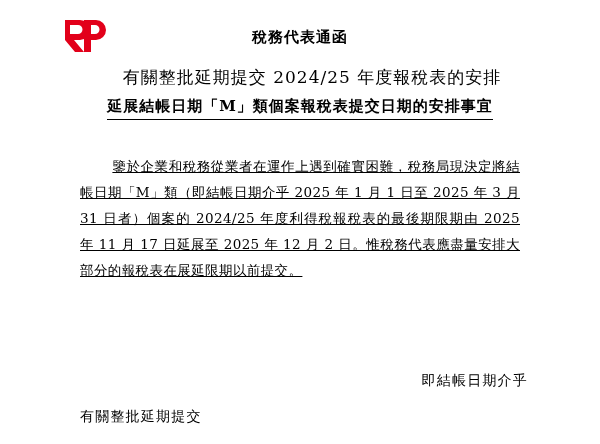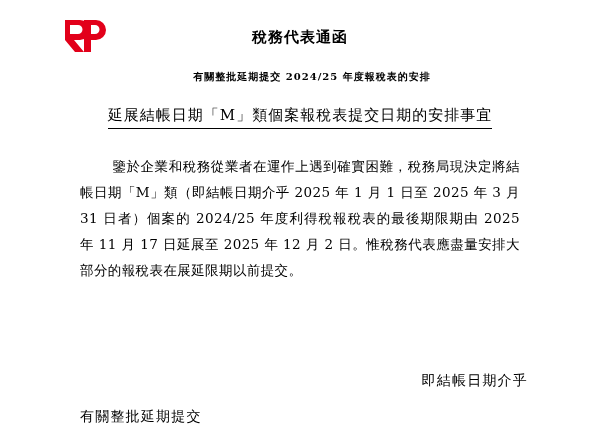--- a/index.html
+++ b/index.html
@@ -40,49 +40,50 @@
     text-align: center;
   }
   .title-main {
     font-size: 15px;
     font-weight: bold;
     letter-spacing: 1px;
     line-height: 22px;
   }
   .title-sub {
     margin-top: 18px;
-    font-size: 10px;
-    font-weight: bold;
+    font-size: 17px;
+    font-weight: normal;
     letter-spacing: 1px;
     line-height: 22px;
     margin-left: 24px;
   }
   .title-underline {
-    margin-top: 16px;
+    margin-top: 7px;
     font-size: 15px;
-    font-weight: normal;
+    font-weight: bold;
     letter-spacing: 1px;
     line-height: 22px;
     display: inline-block;
     border-bottom: 1px solid #000;
     padding-bottom: 2px;
   }
 
   
   .body-text {
     position: absolute;
     left: 80px;
     top: 153px;
     width: 440px;
     font-size: 13.5px;
     line-height: 26px;
     text-align: justify;
     text-justify: inter-ideograph;
     text-indent: 2.4em;
     letter-spacing: 0.4px;
+    text-decoration: underline;
   }
 
   
   .signature {
     position: absolute;
     right: 72px;
     top: 372px;
     font-size: 14px;
     letter-spacing: 1.2px;
     font-weight: normal;

